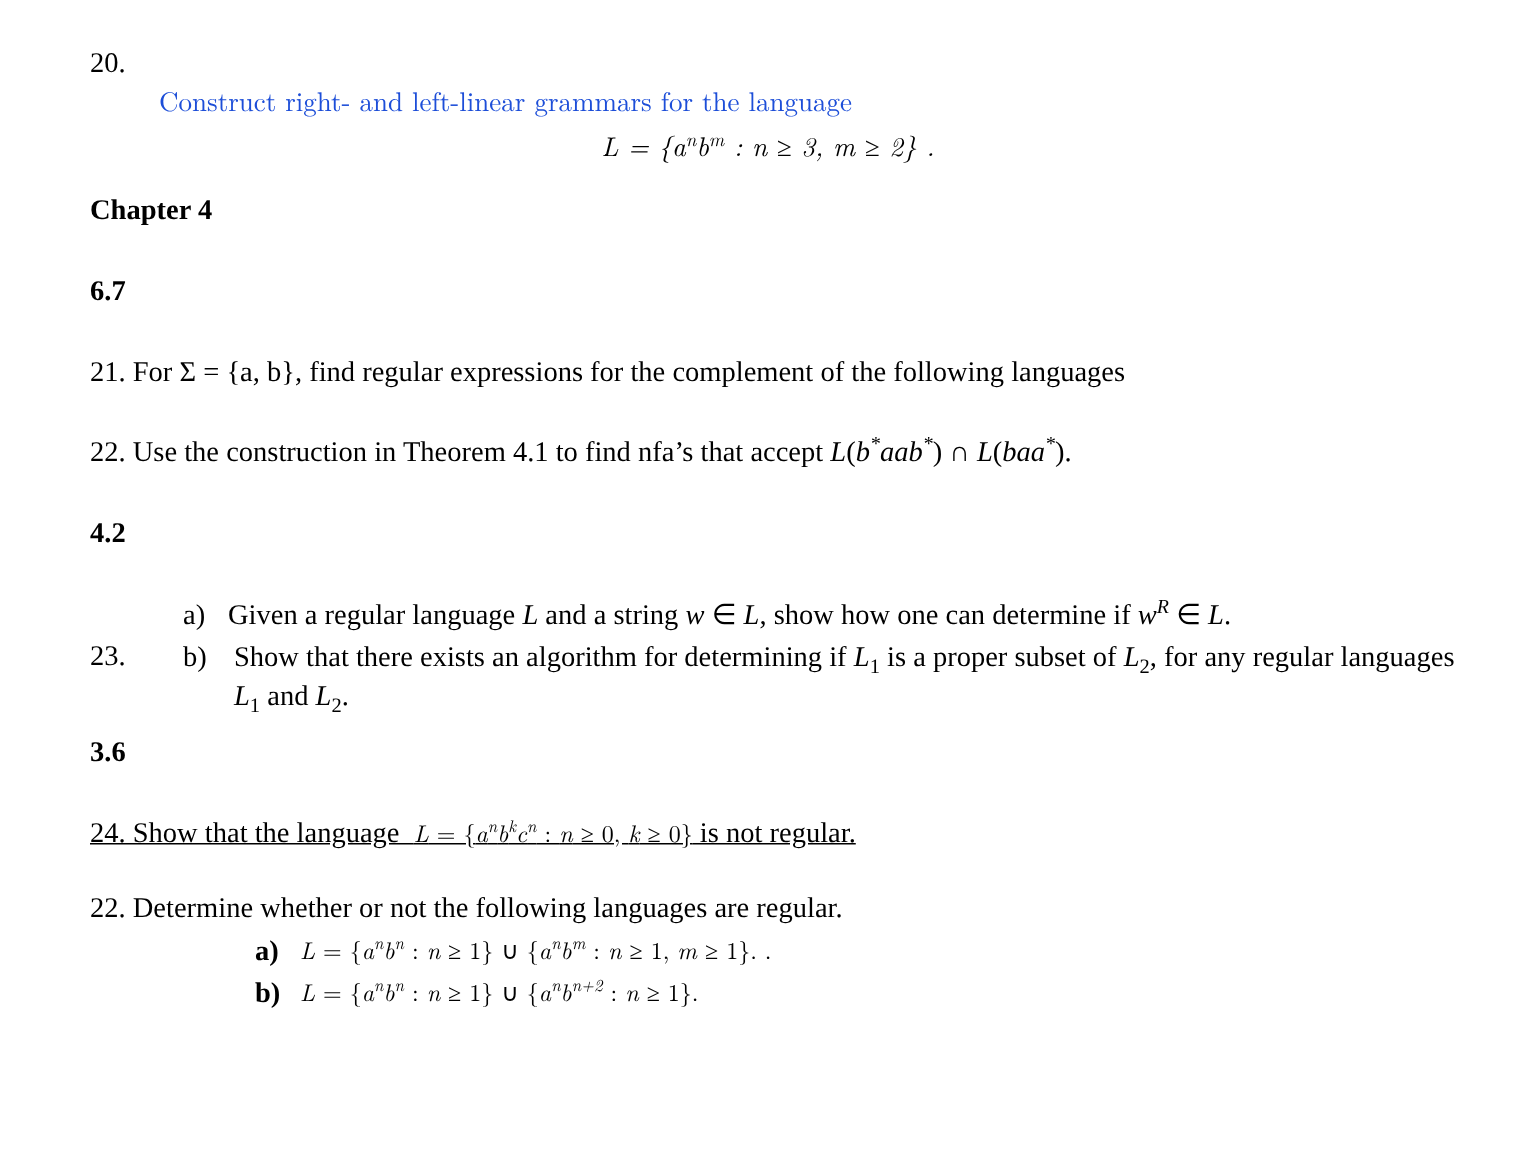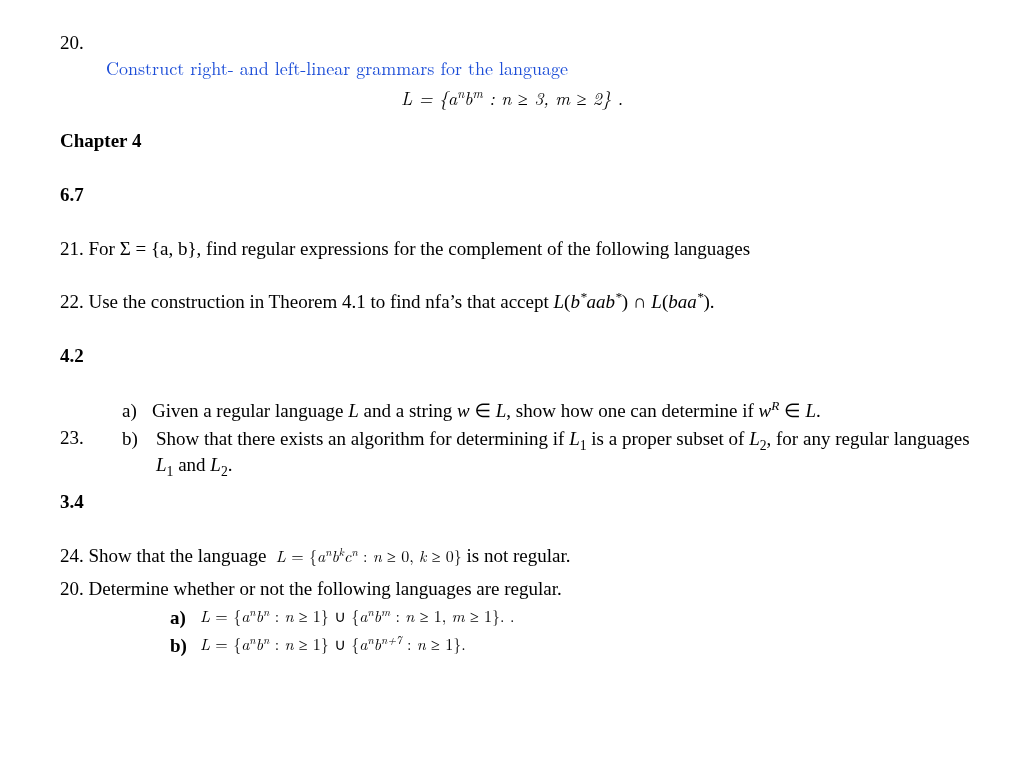--- a/index.html
+++ b/index.html
@@ -51,21 +51,21 @@
   .sub {
     display: flex;
     margin: 2px 0;
   }
   .sub .lbl { width: 30px; flex:none; }
   .sub .txt { flex:1; }
   .sub .txt2 { flex:1; padding-left:4px; }
   .italic { font-style: italic; }
   sup { font-size: 0.7em; line-height:0; }
   sub.s { font-size: 0.72em; vertical-align: sub; line-height:0; }
-  .q24 { margin: 6px 0 7px 10px; }
+  .q24 { margin: 6px 0 24px 10px; text-decoration: underline; }
   .q25 { margin: 6px 0 4px 10px; }
   .q25-sub {
     margin-left: 120px;
   }
   .small-eq {
     font-family: "Latin Modern Roman", "Computer Modern", "Times New Roman", serif;
     font-size: 16px;
   }
 </style>
 </head>
@@ -94,27 +94,27 @@
       <div class="lbl">a)</div>
       <div class="txt">Given a regular language <span class="italic">L</span> and a string <span class="italic">w</span> ∈ <span class="italic">L</span>, show how one can determine if <span class="italic">w<sup>R</sup></span> ∈ <span class="italic">L</span>.</div>
     </div>
     <div class="sub">
       <div class="lbl">b)</div>
       <div class="txt2">Show that there exists an algorithm for determining if <span class="italic">L</span><sub class="s">1</sub> is a proper subset of <span class="italic">L</span><sub class="s">2</sub>, for any regular languages <span class="italic">L</span><sub class="s">1</sub> and <span class="italic">L</span><sub class="s">2</sub>.</div>
     </div>
   </div>
 </div>
 
-<div class="sec" style="margin-top:10px;">3.4</div>
+<div class="sec" style="margin-top:10px;">3.6</div>
 
 <div class="q24">24. Show that the language&nbsp; <span class="small-eq"><span class="italic">L</span> = {<span class="italic">a<sup>n</sup>b<sup>k</sup>c<sup>n</sup></span> : <span class="italic">n</span> ≥ 0, <span class="italic">k</span> ≥ 0}</span> is not regular.</div>
 
-<div class="q25">20. Determine whether or not the following languages are regular.</div>
+<div class="q25">22. Determine whether or not the following languages are regular.</div>
 <div class="q25-sub">
   <div class="sub">
     <div class="lbl" style="font-weight:bold;">a)</div>
     <div class="txt small-eq"><span class="italic">L</span> = {<span class="italic">a<sup>n</sup>b<sup>n</sup></span> : <span class="italic">n</span> ≥ 1} ∪ {<span class="italic">a<sup>n</sup>b<sup>m</sup></span> : <span class="italic">n</span> ≥ 1, <span class="italic">m</span> ≥ 1}. .</div>
   </div>
   <div class="sub">
     <div class="lbl" style="font-weight:bold;">b)</div>
-    <div class="txt small-eq"><span class="italic">L</span> = {<span class="italic">a<sup>n</sup>b<sup>n</sup></span> : <span class="italic">n</span> ≥ 1} ∪ {<span class="italic">a<sup>n</sup>b<sup>n+7</sup></span> : <span class="italic">n</span> ≥ 1}.</div>
+    <div class="txt small-eq"><span class="italic">L</span> = {<span class="italic">a<sup>n</sup>b<sup>n</sup></span> : <span class="italic">n</span> ≥ 1} ∪ {<span class="italic">a<sup>n</sup>b<sup>n+2</sup></span> : <span class="italic">n</span> ≥ 1}.</div>
   </div>
 </div>
 
 </body></html>

